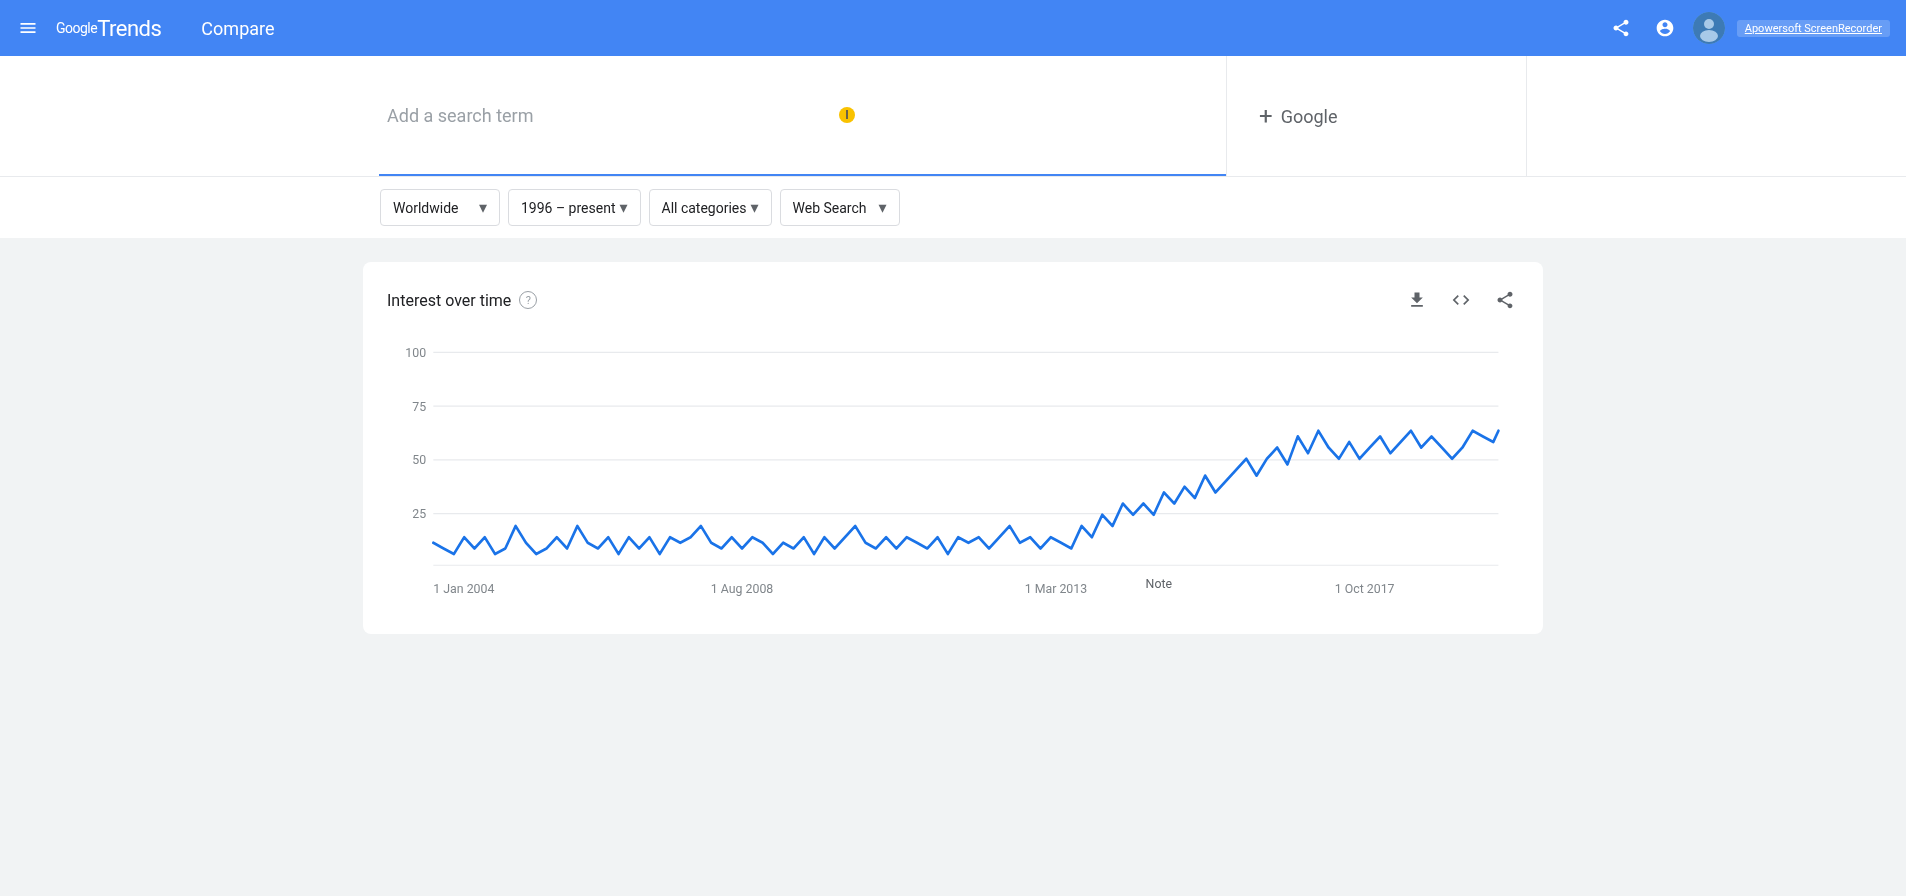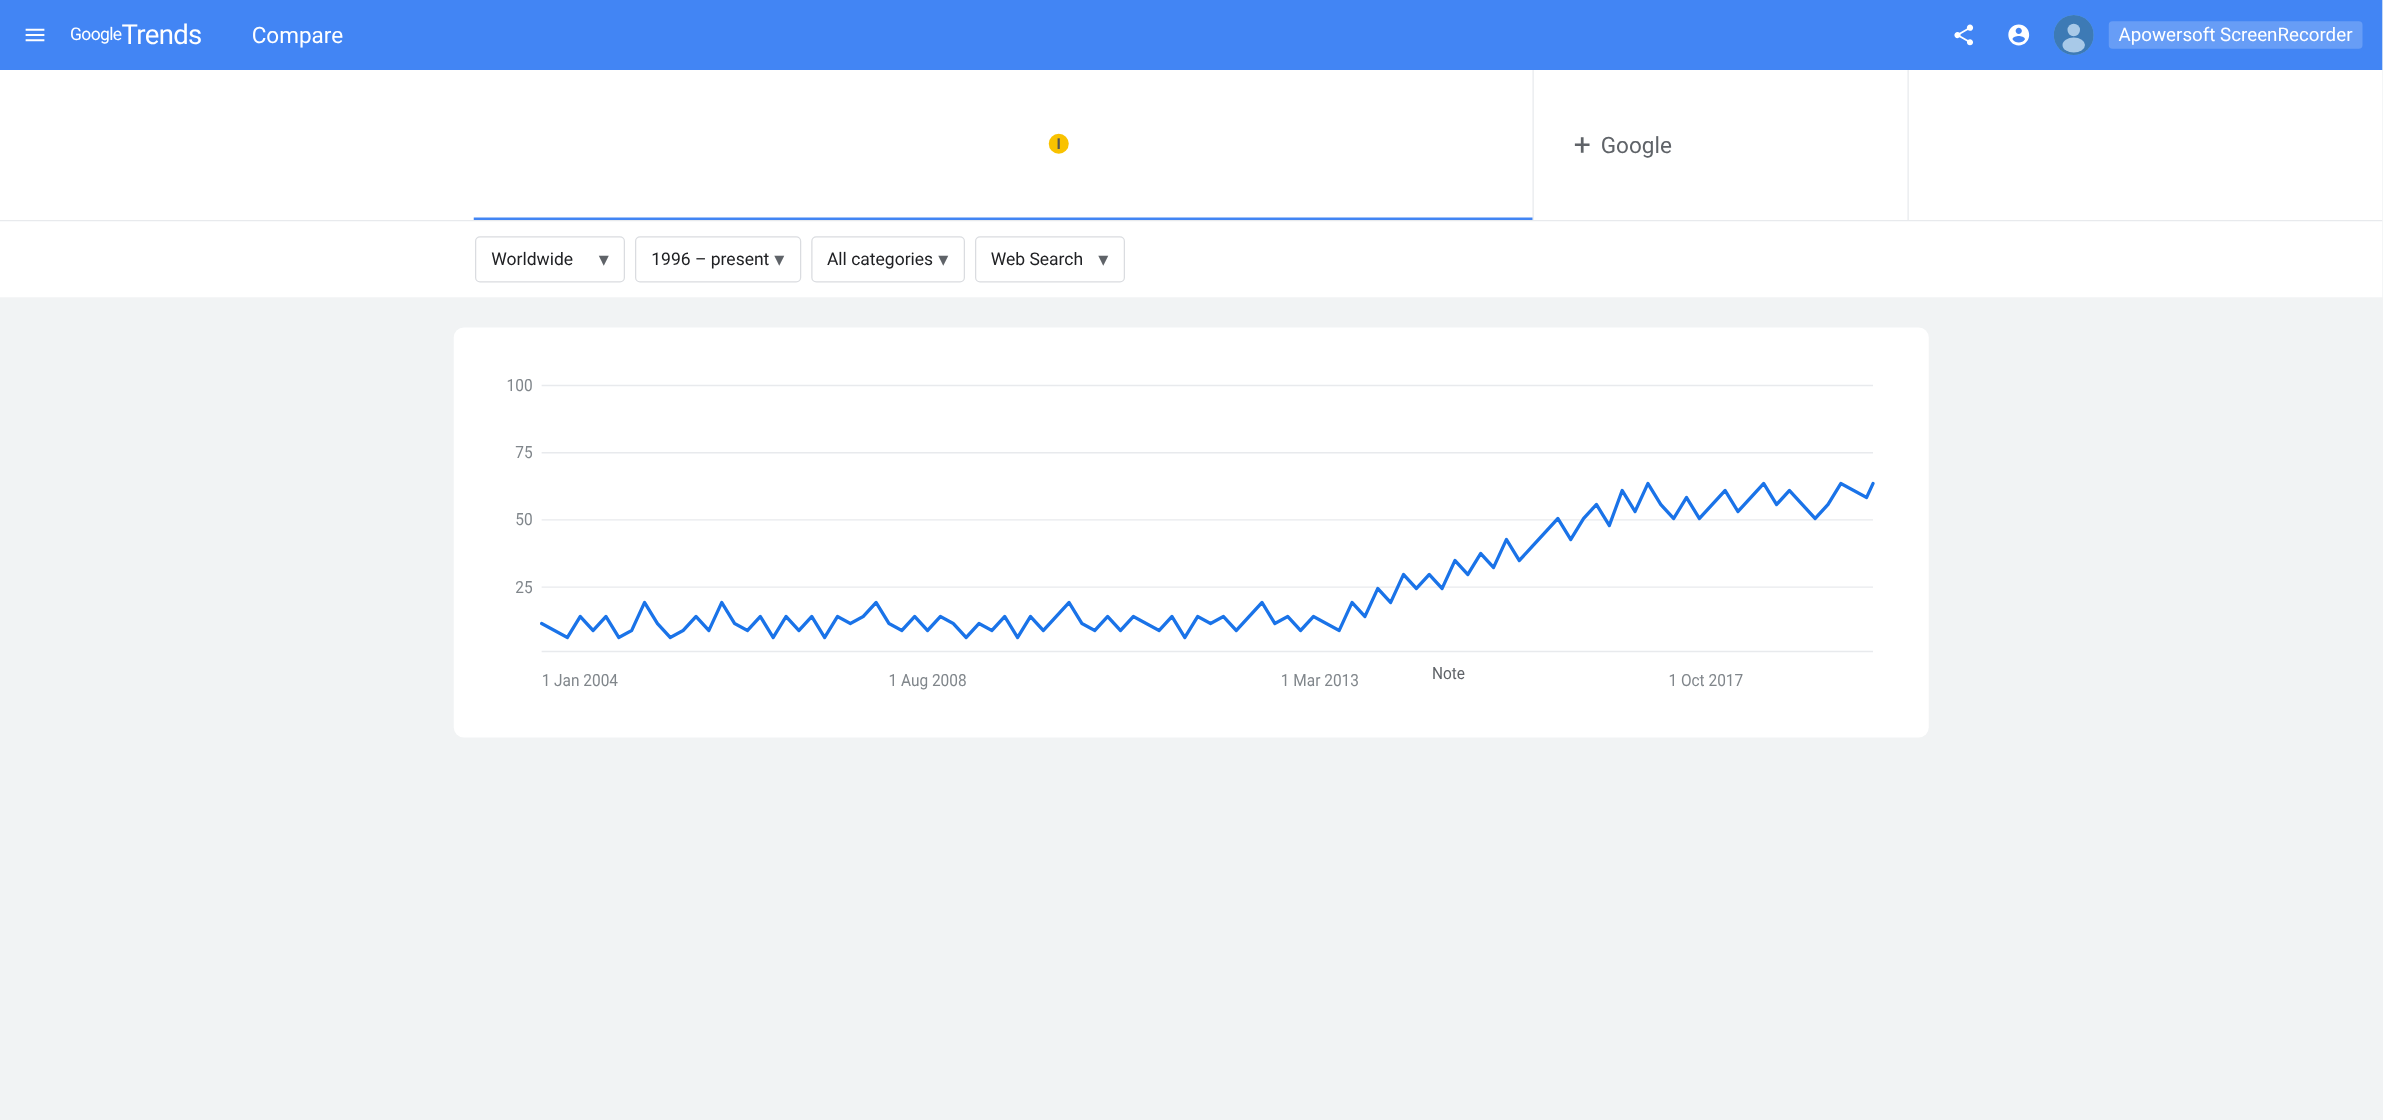--- a/index.html
+++ b/index.html
@@ -76,23 +76,24 @@
       justify-content: center;
       overflow: hidden;
     }
     .header-avatar svg {
       width: 32px;
       height: 32px;
     }
     .apowersoft-badge {
       background: rgba(255,255,255,0.2);
       color: white;
-      font-size: 15px;
+      font-size: 11px;
       padding: 2px 8px;
       border-radius: 3px;
+      text-decoration: underline;
     }
 
     
     .search-area {
       background: white;
       padding: 0;
     }
     .search-container {
       max-width: 1180px;
       margin: 0 auto;
@@ -300,20 +301,21 @@
         <ellipse cx="16" cy="24" rx="9" ry="6" fill="#a8c9e8"></ellipse>
       </svg>
     </div>
     <span class="apowersoft-badge">Apowersoft ScreenRecorder</span>
   </div>
 </header>
 
 <div class="search-area">
   <div class="search-container">
     <div class="search-box">
+      <input type="text" class="search-input" placeholder="Add a search term" style="">
       <div class="cursor-dot"></div>
     </div>
     <div class="compare-area">
       <span class="compare-plus">+</span>
       <span>Google</span>
     </div>
     <div class="right-border"></div>
   </div>
 </div>
 
@@ -334,20 +336,45 @@
     <div class="filter-chip">
       <span>Web Search</span>
       <span class="chevron">▾</span>
     </div>
   </div>
 </div>
 
 <div class="main-content">
   <div class="main-inner">
     <div class="chart-card">
+      <div class="chart-header">
+        <div class="chart-title-area">
+          <span class="chart-title">Interest over time</span>
+          <div class="help-icon">
+            <span>?</span>
+          </div>
+        </div>
+        <div class="chart-actions">
+          <div class="chart-action-btn">
+            <svg width="20" height="20" viewBox="0 0 24 24" fill="#5f6368">
+              <path d="M19 9h-4V3H9v6H5l7 7 7-7zM5 18v2h14v-2H5z"></path>
+            </svg>
+          </div>
+          <div class="chart-action-btn">
+            <svg width="20" height="20" viewBox="0 0 24 24" fill="#5f6368">
+              <path d="M9.4 16.6L4.8 12l4.6-4.6L8 6l-6 6 6 6 1.4-1.4zm5.2 0l4.6-4.6-4.6-4.6L16 6l6 6-6 6-1.4-1.4z"></path>
+            </svg>
+          </div>
+          <div class="chart-action-btn">
+            <svg width="20" height="20" viewBox="0 0 24 24" fill="#5f6368">
+              <path d="M18 16.08c-.76 0-1.44.3-1.96.77L8.91 12.7c.05-.23.09-.46.09-.7s-.04-.47-.09-.7l7.05-4.11c.54.5 1.25.81 2.04.81 1.66 0 3-1.34 3-3s-1.34-3-3-3-3 1.34-3 3c0 .24.04.47.09.7L8.04 9.81C7.5 9.31 6.79 9 6 9c-1.66 0-3 1.34-3 3s1.34 3 3 3c.79 0 1.5-.31 2.04-.81l7.12 4.16c-.05.21-.08.43-.08.65 0 1.61 1.31 2.92 2.92 2.92s2.92-1.31 2.92-2.92-1.31-2.92-2.92-2.92z"></path>
+            </svg>
+          </div>
+        </div>
+      </div>
 
       <div class="chart-area">
         <svg class="chart-svg" viewBox="0 0 1100 250" preserveAspectRatio="none">
 
           <line x1="45" y1="20" x2="1080" y2="20" stroke="#e8eaed" stroke-width="1"></line>
           <line x1="45" y1="68" x2="1080" y2="68" stroke="#e8eaed" stroke-width="1"></line>
           <line x1="45" y1="116" x2="1080" y2="116" stroke="#e8eaed" stroke-width="1"></line>
           <line x1="45" y1="164" x2="1080" y2="164" stroke="#e8eaed" stroke-width="1"></line>
           <line x1="45" y1="210" x2="1080" y2="210" stroke="#e8eaed" stroke-width="1"></line>
 

